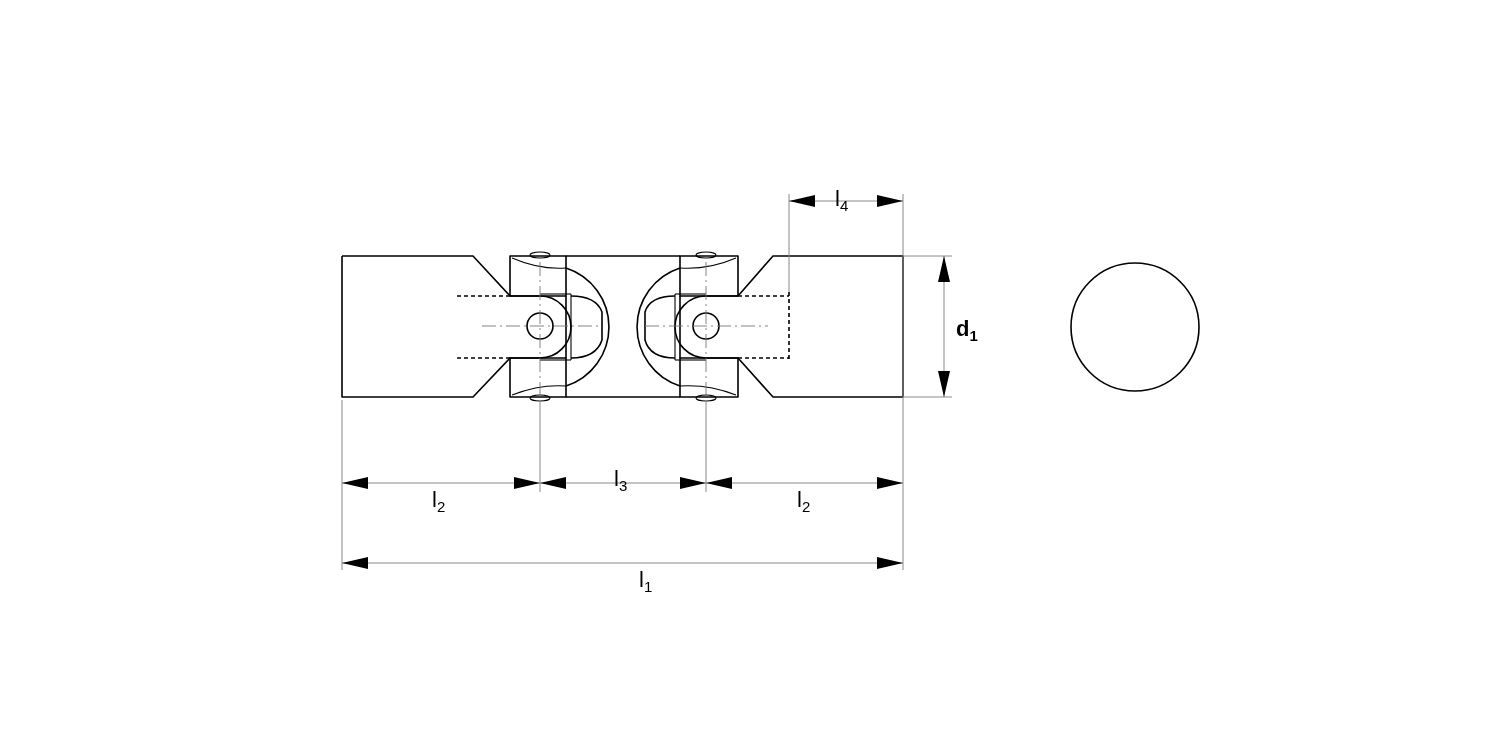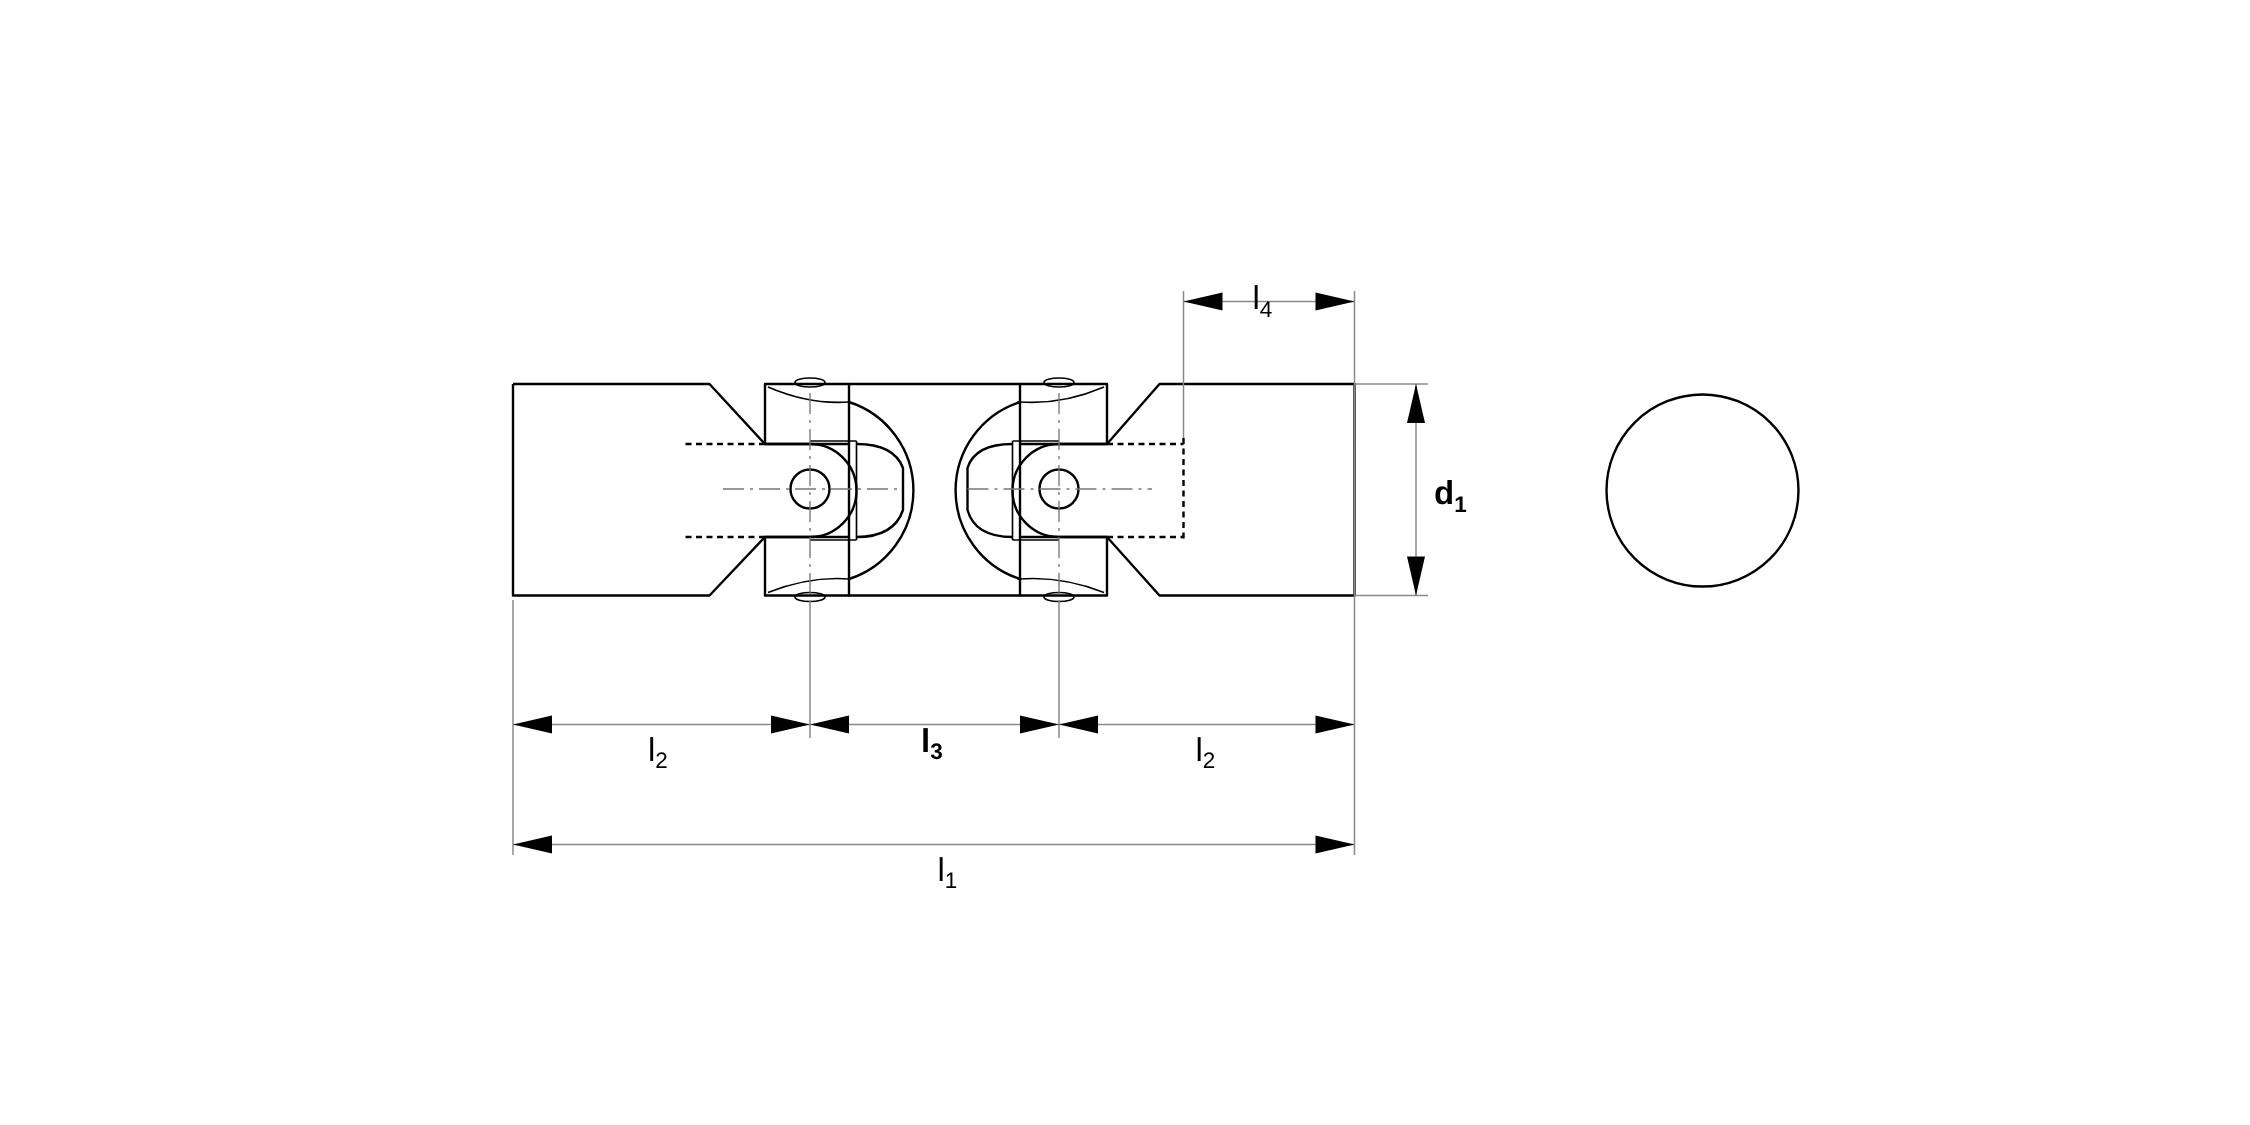--- a/index.html
+++ b/index.html
@@ -128,21 +128,21 @@
 
 <div class="label" style="left:835px; top:166px;margin-top:22px;">
   <span>l</span><sub>4</sub>
 </div>
 <div class="label" style="left:956px; top:318px;font-weight:bold;">
   <span>d</span><sub>1</sub>
 </div>
 <div class="label" style="left:432px; top:489px;">
   <span>l</span><sub>2</sub>
 </div>
-<div class="label" style="left:614px; top:483px;font-weight:bold;">
+<div class="label" style="left:614px; top:468px;">
   <span>l</span><sub>3</sub>
 </div>
 <div class="label" style="left:797px; top:489px;">
   <span>l</span><sub>2</sub>
 </div>
-<div class="label" style="left:625px; top:569px;">
+<div class="label" style="left:639px; top:569px;">
   <span>l</span><sub>1</sub>
 </div>
 
 </body></html>

